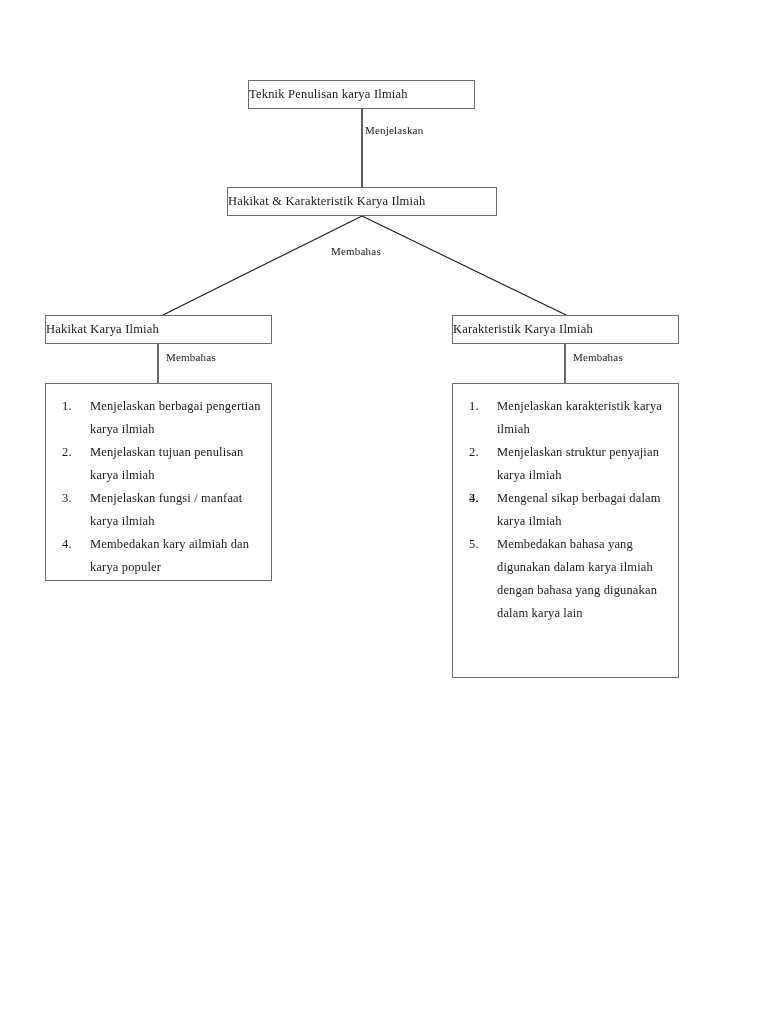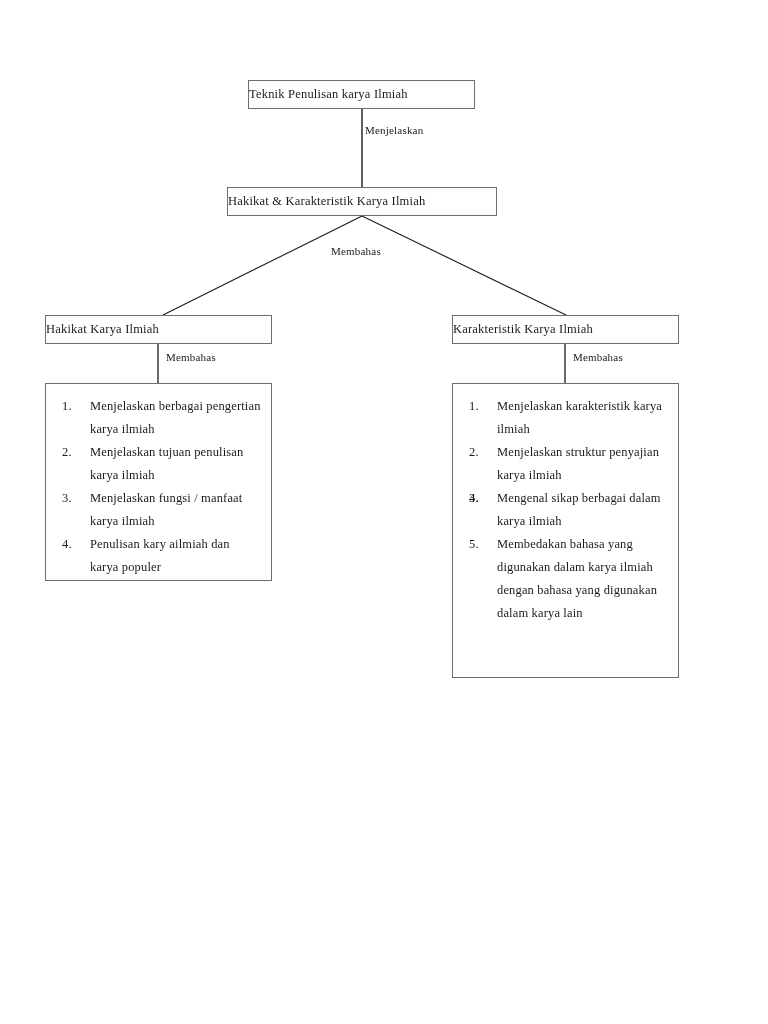--- a/index.html
+++ b/index.html
@@ -131,21 +131,21 @@
 
   <div class="edge-label label-membahas-l">Membahas</div>
 
   <div class="edge-label label-membahas-r">Membahas</div>
 
   <div class="listbox listbox-left">
     <ol>
         <li><span class="num">1.</span><span>Menjelaskan berbagai pengertian karya ilmiah</span></li>
         <li><span class="num">2.</span><span>Menjelaskan tujuan penulisan karya ilmiah</span></li>
         <li><span class="num">3.</span><span>Menjelaskan fungsi / manfaat karya ilmiah</span></li>
-        <li><span class="num">4.</span><span>Penulisan kary ailmiah dan karya populer</span></li>
+        <li><span class="num">4.</span><span>Membedakan kary ailmiah dan karya populer</span></li>
       </ol>
   </div>
 
   <div class="listbox listbox-right">
     <ol>
         <li><span class="num">1.</span><span>Menjelaskan karakteristik karya ilmiah</span></li>
         <li><span class="num">2.</span><span>Menjelaskan struktur penyajian karya ilmiah</span></li>
         <li><span class="num">3.</span></li>
         <li><span class="num">4.</span><span>Mengenal sikap berbagai dalam karya ilmiah</span></li>
         <li><span class="num">5.</span><span>Membedakan bahasa yang digunakan dalam karya ilmiah dengan bahasa yang digunakan dalam karya lain</span></li>

